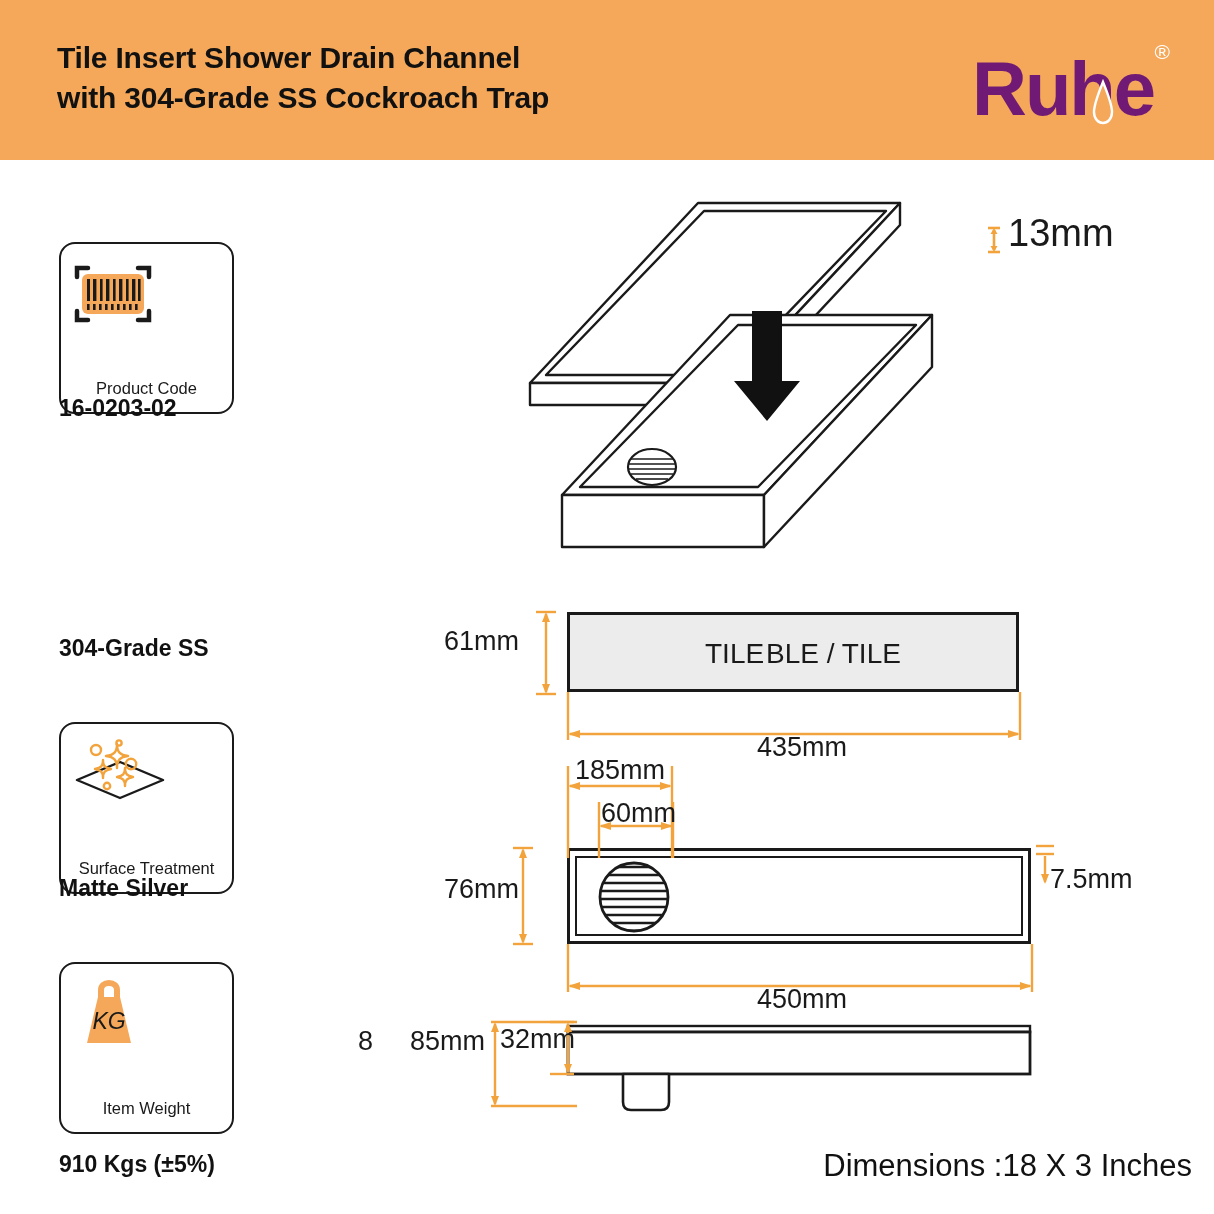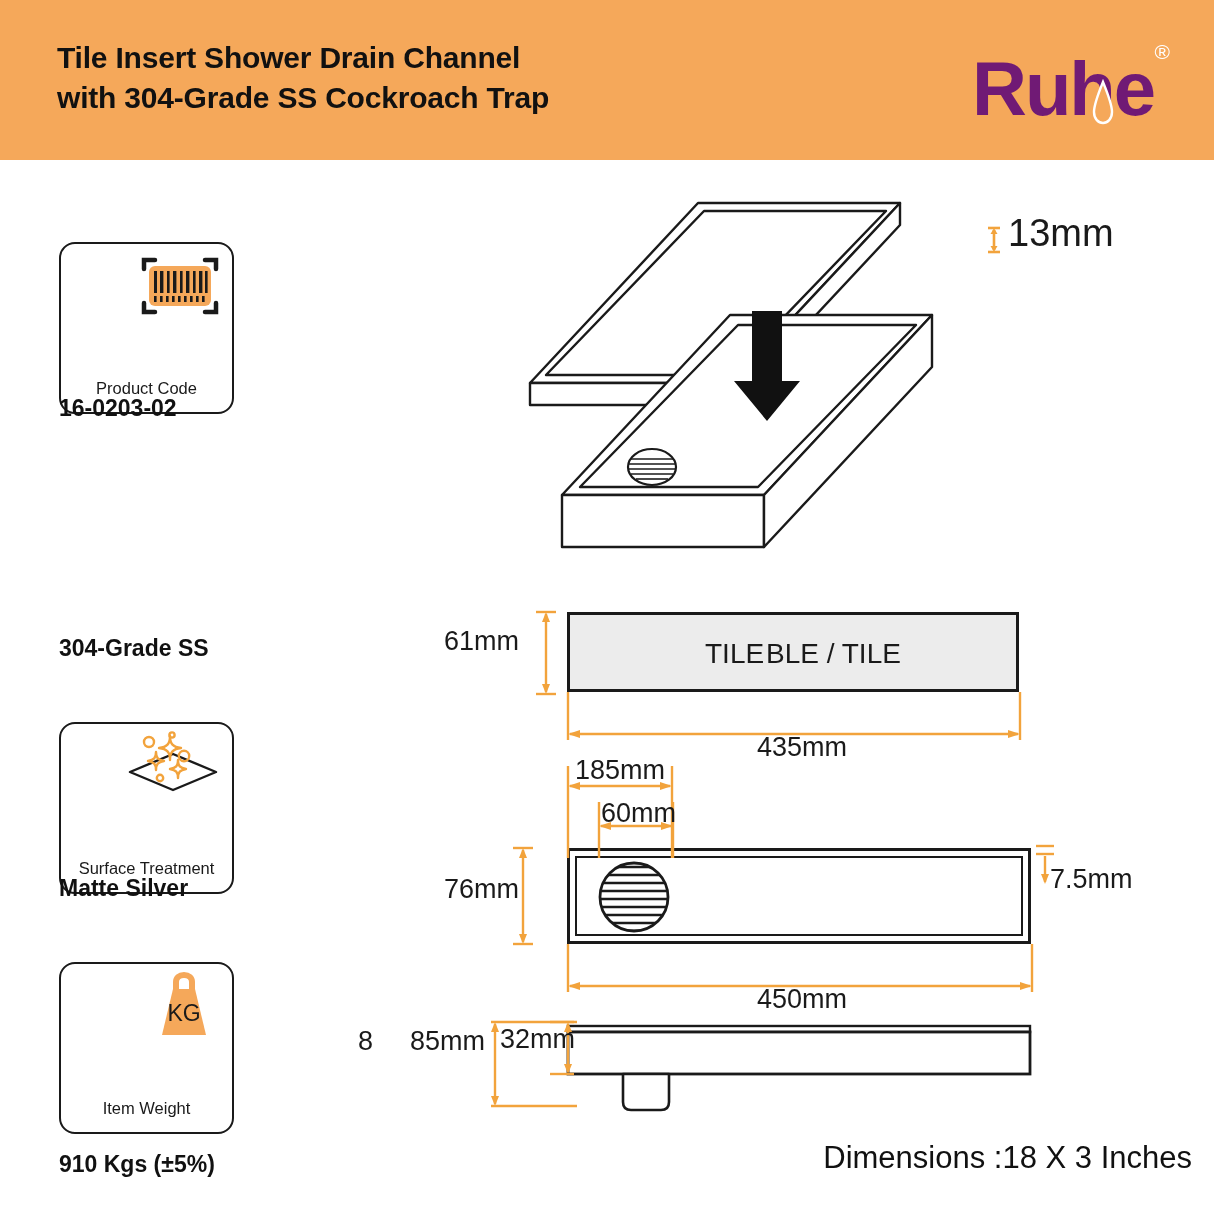--- a/index.html
+++ b/index.html
@@ -37,44 +37,44 @@
     font-size: 21px; color: #ffffff; font-weight: 400;
   }
 
   
   .spec-card {
     position: absolute; left: 59px; width: 175px; height: 172px;
     border: 2.5px solid #1a1a1a; border-radius: 16px;
     background: #ffffff;
   }
   .spec-icon {
-    position: absolute; left: 0; right: 0; top: 6px;
+    position: absolute; left: 0; right: 0; top: 14px;
     height: 72px;
-    display: flex; align-items: center; justify-content: flex-end;
+    display: flex; align-items: center; justify-content: flex-start; font-style: italic;
   }
   .spec-caption {
     position: absolute; left: 0; right: 0; bottom: 14px;
     text-align: center; font-size: 16.5px; color: #1a1a1a;
   }
   .spec-value {
     position: absolute; left: 59px; width: 200px;
     font-size: 23px; font-weight: 700; color: #111111;
     text-align: left;
   }
 
   
   #drawing { position: absolute; left: 0; top: 160px; width: 1214px; height: 1054px; }
   .dim-text {
     position: absolute; color: #1a1a1a; white-space: nowrap;
     font-size: 27px;
   }
   .note-text { position: absolute; color: #1a1a1a; white-space: nowrap; }
 
   #bottom-caption {
-    position: absolute; right: 22px; bottom: 38px;
+    position: absolute; right: 22px; bottom: 30px;
     font-size: 31px; color: #111111; white-space: nowrap;
   }
 </style>
 </head>
 <body>
 
 <div id="page">
 
   <div id="header">
     <div id="header-title">Tile Insert Shower Drain Channel

